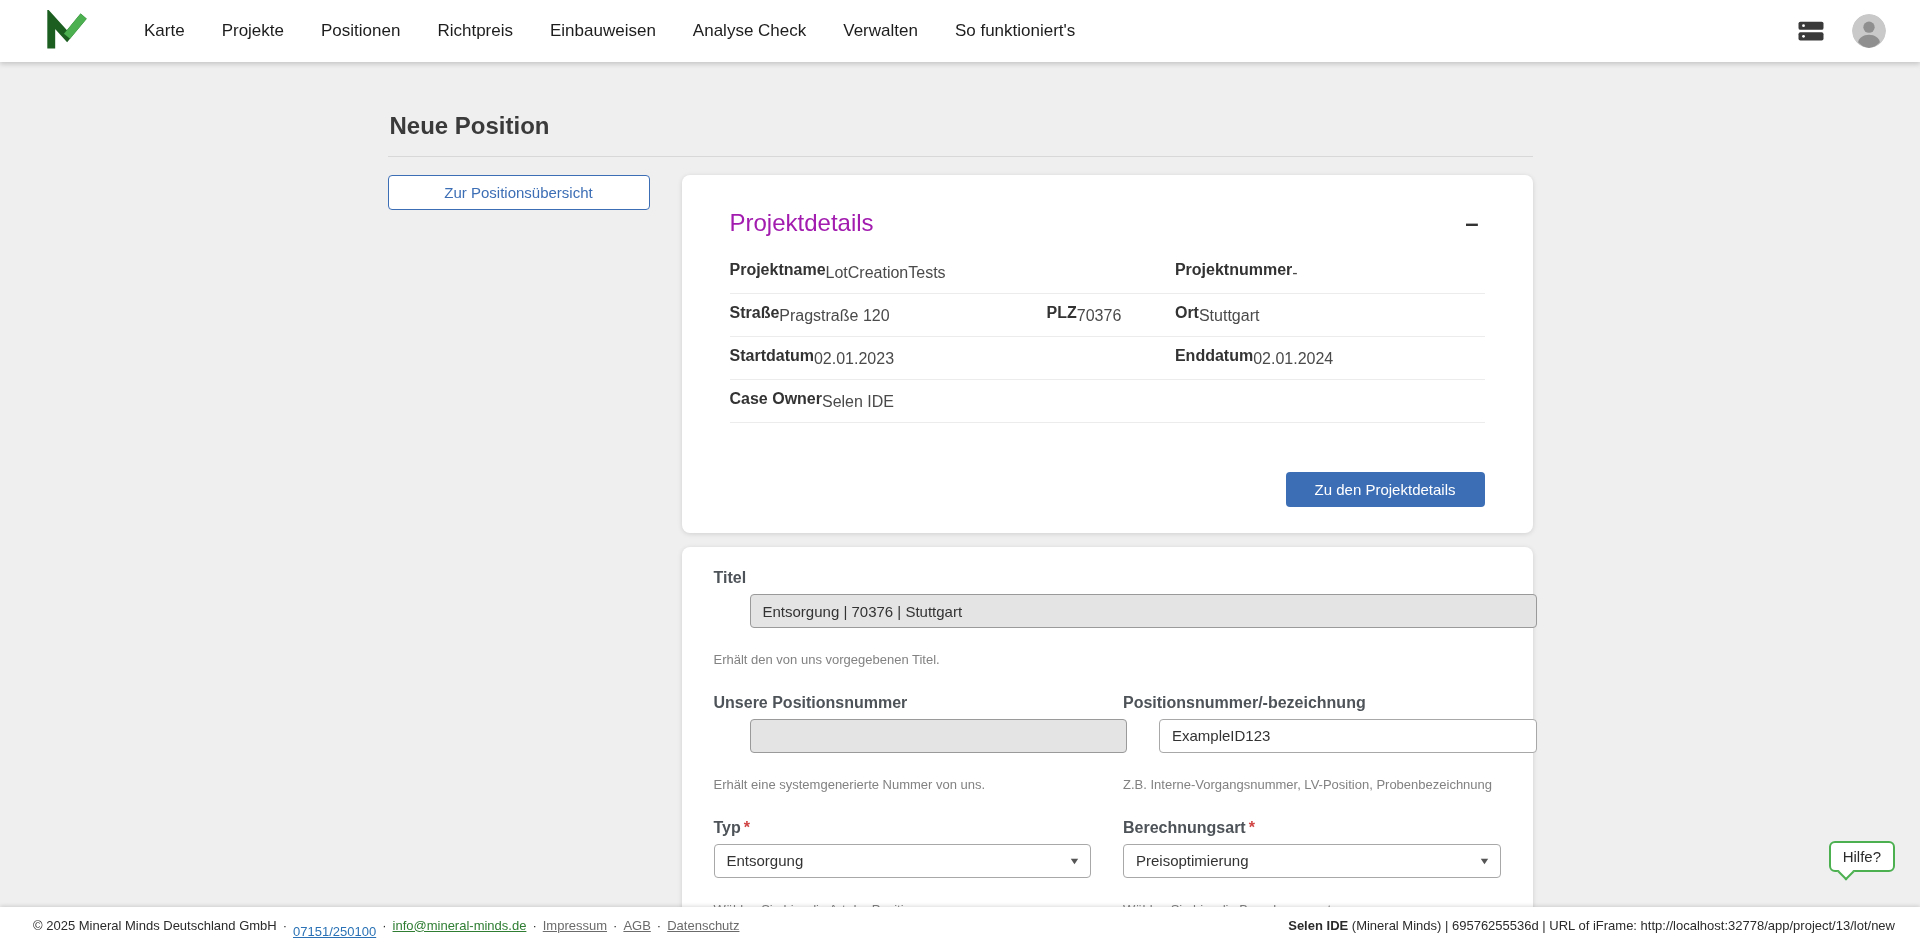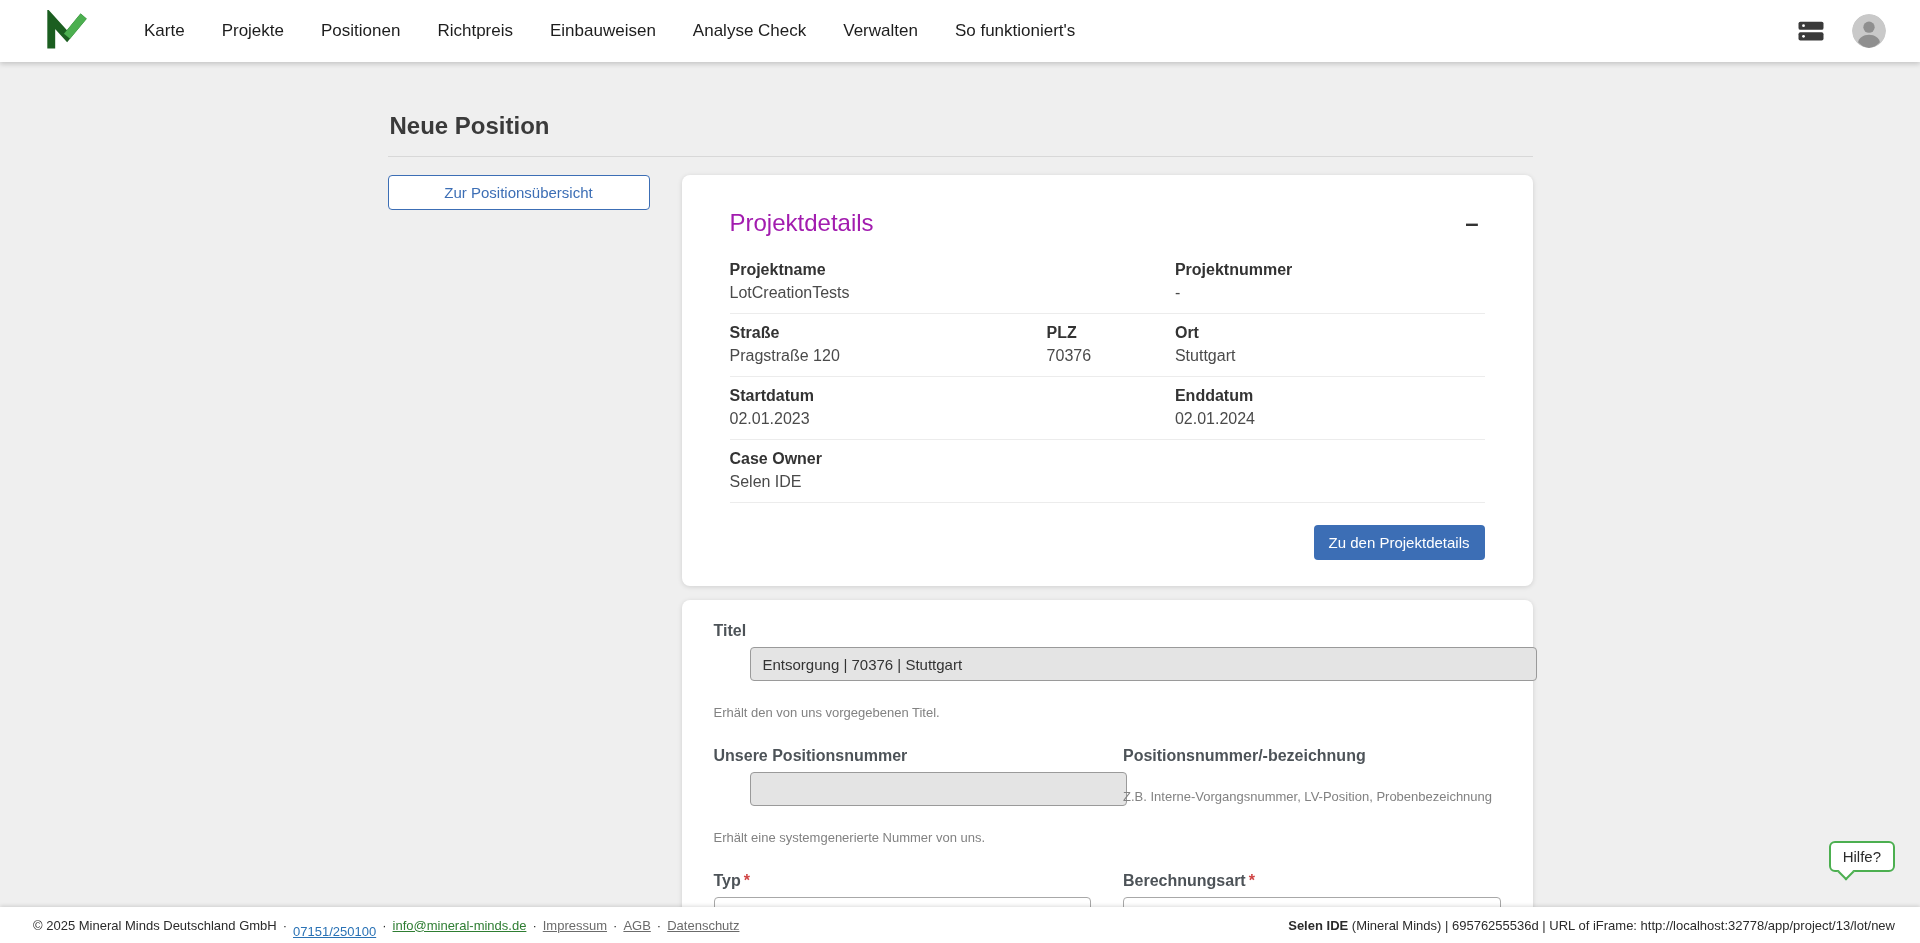--- a/index.html
+++ b/index.html
@@ -31,27 +31,27 @@
 
   .card { background:#fff; border-radius:8px; box-shadow:0 1px 5px rgba(0,0,0,.13); }
 
   
   .card1 { padding:34px 48px 26px; }
   .card1-header { display:flex; justify-content:space-between; align-items:flex-start; margin-bottom:14px; }
   .card1-title { font-size:24px; font-weight:400; color:#a21caf; }
   .collapse-btn { background:none; border:none; font-size:24px; font-weight:700; color:#333;
                   cursor:pointer; line-height:1; padding:2px 6px; font-family:inherit; }
   .pd-row { display:flex; padding:9px 0 10px; border-bottom:1px solid #ececec; }
-  .pd-field { display:flex; flex-direction:column; }
+  .pd-field { display:flex; flex-direction:row; }
   .w59 { flex:0 0 59%; } .w41 { flex:0 0 41%; } .w42 { flex:0 0 42%; } .w17 { flex:0 0 17%; } .w100 { flex:0 0 100%; }
   .pd-label { font-size:16px; font-weight:700; color:#333; line-height:1.25; }
   .pd-value { font-size:16px; color:#4a4a4a; margin-top:3px; line-height:1.25; }
   .pd-actions { text-align:right; padding-top:22px; }
-  .primary-btn { background:#3c6eb5; color:#fff; border:none; border-radius:4px; padding:9px 15px;
-                 font-size:15px; cursor:pointer; font-family:inherit; }
+  .primary-btn { background:#3c6eb5; color:#fff; border:none; border-radius:4px; padding:9px 29px;
+                 font-size:15px; cursor:pointer; font-family:inherit;margin-top:27px; }
 
   
   .card2 { padding:22px 32px 60px; }
   .form-label { display:block; font-size:16px; font-weight:600; color:#4d5358; margin-bottom:7px; }
   .req { color:#d04444; margin-left:3px; font-weight:700; }
   .text-input { width:100%; height:34px; border:1px solid #a8a8a8; border-radius:4px; padding:0 12px;
                 font-size:15px; color:#333; background:#fff; font-family:inherit;margin-left:36px; }
   .text-input:disabled { background:#e4e4e4; color:#333; border-color:#9a9a9a; }
   .help-text { font-size:13px; color:#828282; margin-top:24px; line-height:1.3; }
   .form-grid { display:grid; grid-template-columns:1fr 1fr; column-gap:32px; margin-top:25px; }
@@ -192,20 +192,21 @@
           <div class="help-text">Erhält den von uns vorgegebenen Titel.</div>
 
           <div class="form-grid">
             <div>
               <label class="form-label">Unsere Positionsnummer</label>
               <input class="text-input" disabled="" value="" style="">
               <div class="help-text">Erhält eine systemgenerierte Nummer von uns.</div>
             </div>
             <div>
               <label class="form-label">Positionsnummer/-bezeichnung</label>
+              <input class="text-input" value="ExampleID123" style="">
               <div class="help-text">Z.B. Interne-Vorgangsnummer, LV-Position, Probenbezeichnung</div>
             </div>
           </div>
 
           <div class="form-grid">
             <div>
               <label class="form-label">
                 <span>Typ</span><span class="req">*</span>
               </label>
               <div class="select-box">

